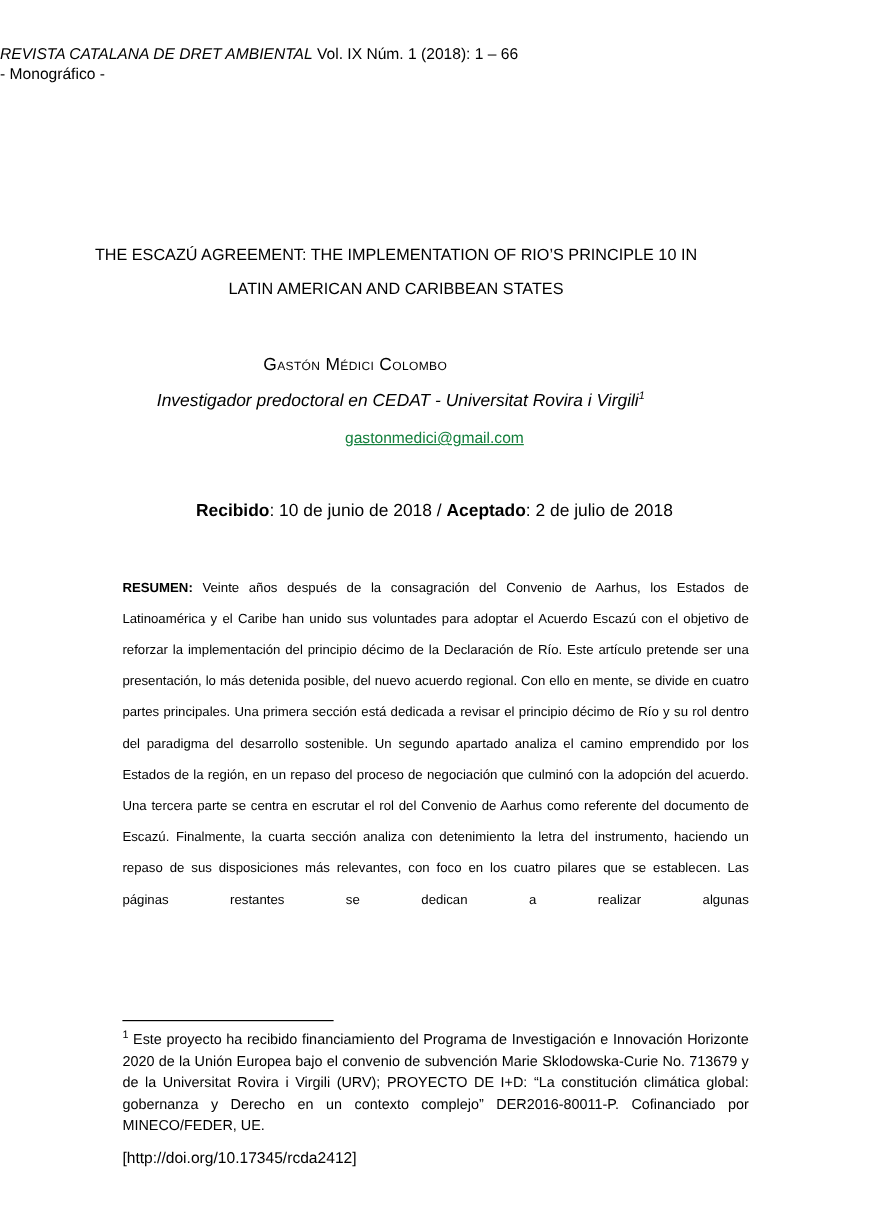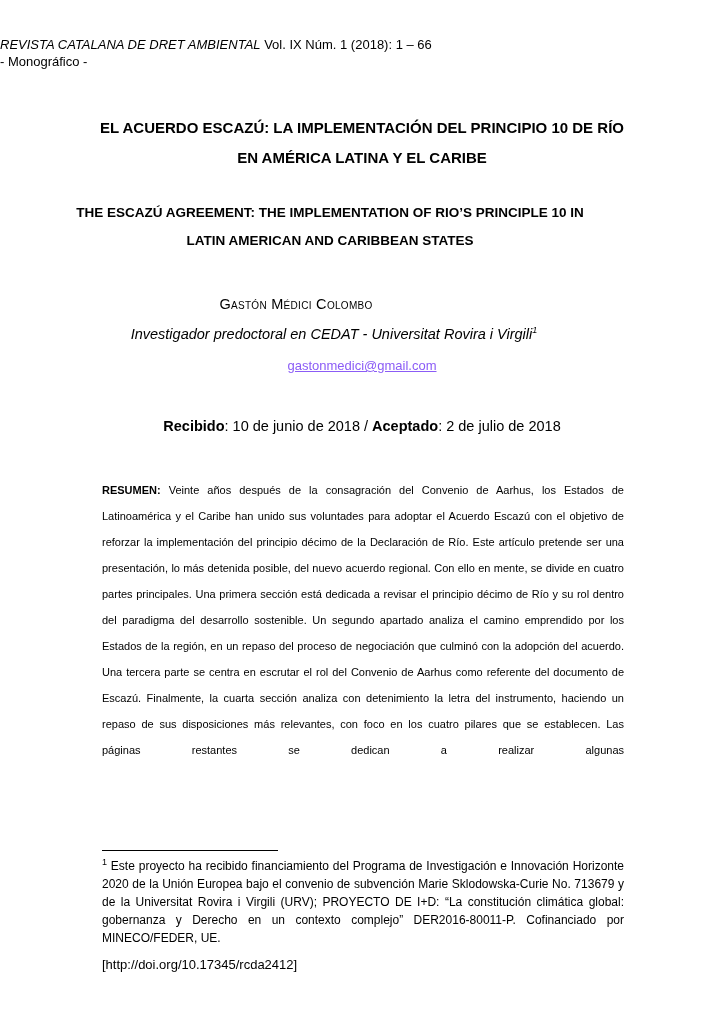--- a/index.html
+++ b/index.html
@@ -39,21 +39,21 @@
     text-align: center;
   }
 
   .title-en {
     position: absolute;
     top: 199px;
     left: 0;
     width: 660px;
     margin: 0;
     font-size: 13.5px;
-    font-weight: bold;
+    font-weight: normal;
     line-height: 28px;
     text-align: center;
   }
 
   .author-name {
     position: absolute;
     top: 296px;
     left: 0;
     width: 592px;
     font-size: 14.5px;
@@ -75,21 +75,21 @@
 
   .email-row {
     position: absolute;
     top: 356px;
     left: 0;
     width: 724px;
     text-align: center;
   }
   .email-link {
     font-size: 13px;
-    color: #8b5cf6;
+    color: #15803d;
     text-decoration: underline;
     cursor: pointer;
     margin-top: 48px;
   }
 
   .dates-line {
     position: absolute;
     top: 418px;
     left: 0;
     width: 724px;
@@ -143,24 +143,20 @@
 </head>
 <body>
 
 <div class="page">
 
   <div class="journal-header">
     <div><span class="italic">REVISTA CATALANA DE DRET AMBIENTAL</span> <span>Vol. IX Núm. 1 (2018): 1 – 66</span></div>
     <div>- Monográfico -</div>
   </div>
 
-  <h1 class="title-es">
-    <div>EL ACUERDO ESCAZÚ: LA IMPLEMENTACIÓN DEL PRINCIPIO 10 DE RÍO</div>
-    <div>EN AMÉRICA LATINA Y EL CARIBE</div>
-  </h1>
 
   <h2 class="title-en">
     <div>THE ESCAZÚ AGREEMENT: THE IMPLEMENTATION OF RIO’S PRINCIPLE 10 IN</div>
     <div>LATIN AMERICAN AND CARIBBEAN STATES</div>
   </h2>
 
   <div class="author-name">Gastón Médici Colombo</div>
 
   <div class="affiliation"><span>Investigador predoctoral en CEDAT - Universitat Rovira i Virgili</span><sup>1</sup></div>
 

